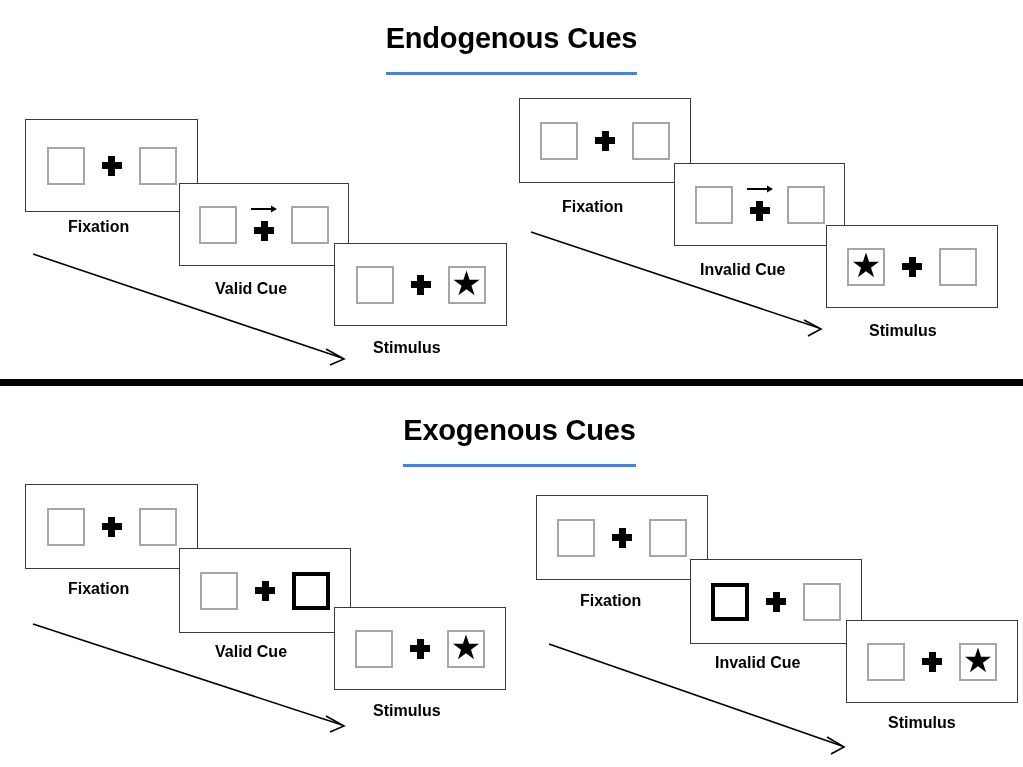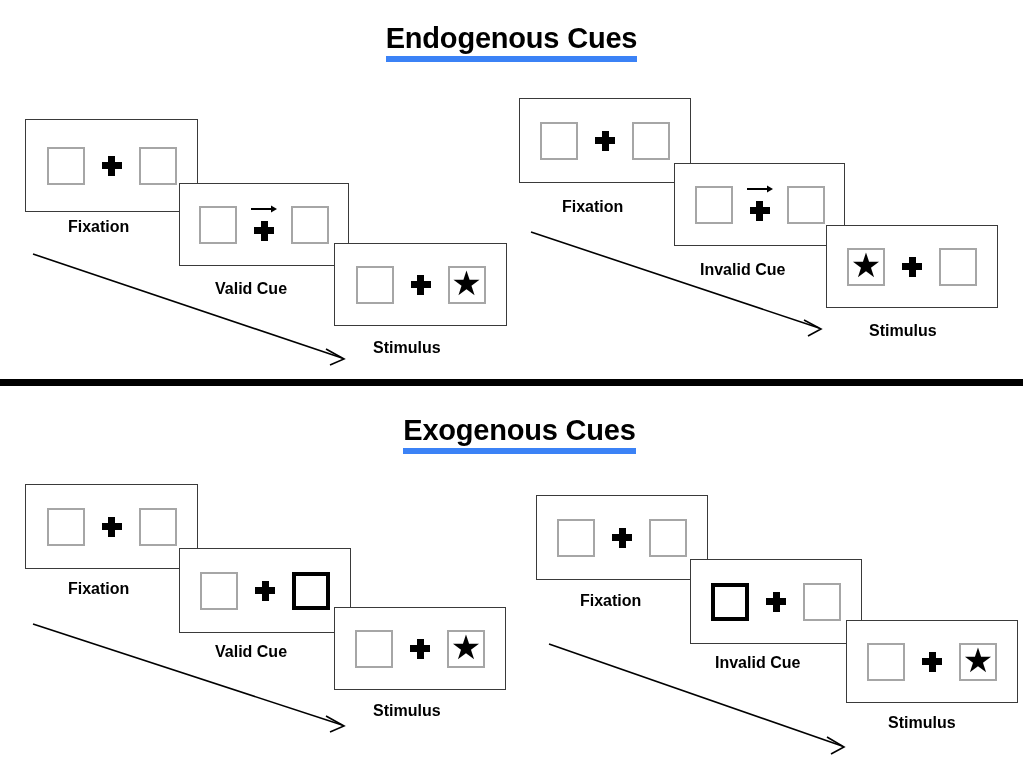--- a/index.html
+++ b/index.html
@@ -20,22 +20,22 @@
   .section-title {
     position: absolute;
     width: 100%;
     text-align: center;
     font-size: 29px;
     font-weight: bold;
     letter-spacing: -0.2px;
     color: #000;
   }
   .section-title span {
-    border-bottom: 6px solid #3b82f6;
-    padding-bottom: 2px;
+    border-bottom: 3px solid #3b82f6;
+    padding-bottom: 18px;
   }
   #title-endogenous { top: 22px; left: 0; }
   #title-exogenous  { top: 414px; left: 8px; }
 
   
   .divider {
     position: absolute;
     left: 0;
     top: 379px;
     width: 1023px;

